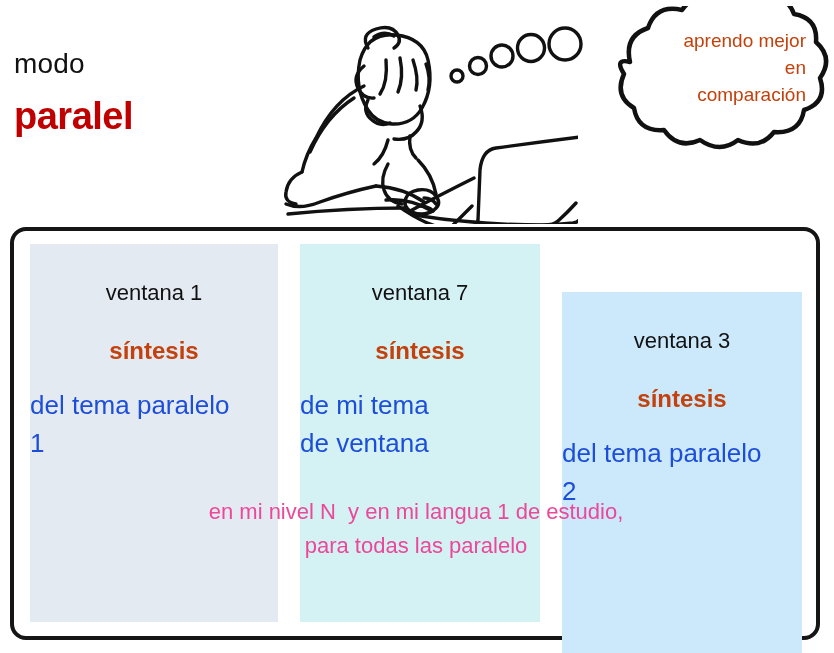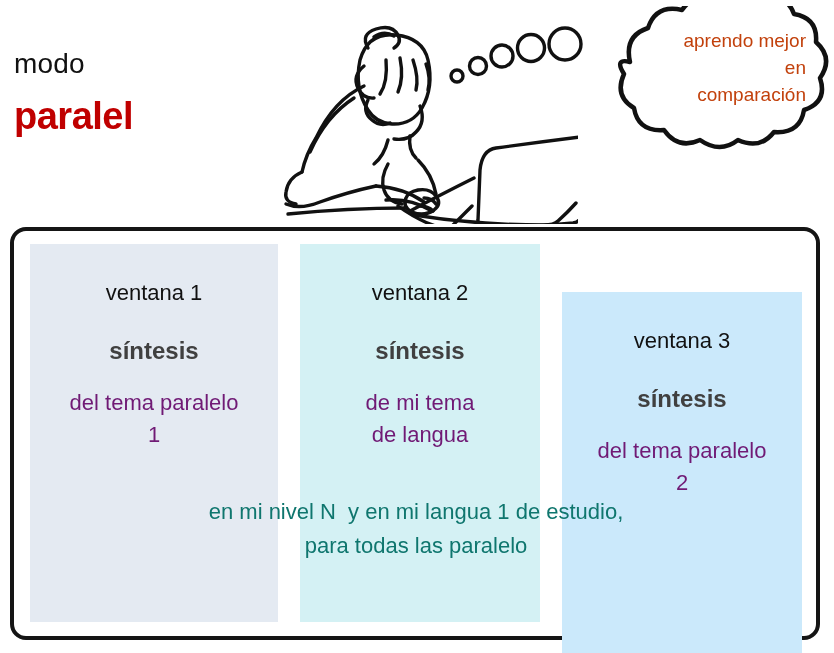--- a/index.html
+++ b/index.html
@@ -93,41 +93,40 @@
     font-size: 22px;
     color: #111111;
   }
   .col-sintesis {
     position: absolute;
     left: 0; right: 0;
     top: 93px;
     text-align: center;
     font-size: 24px;
     font-weight: bold;
-    color: #404040;
+    color: #c2410c;
   }
   .col-desc {
     position: absolute;
     left: 0; right: 0;
     top: 143px;
-    text-align: center;
-    font-size: 22px;
+    font-size: 26px;
     line-height: 1.45;
-    color: #701a75;
+    color: #1d4ed8;
     white-space: pre-line;
   }
 
   .caption {
     position: absolute;
     left: 30px; top: 495px;
     width: 772px;
     text-align: center;
     font-size: 22px;
     line-height: 1.55;
-    color: #0f766e;
+    color: #ec4899;
   }
   .caption span { display: block; white-space: pre; }
 </style>
 </head>
 <body>
 
 <div class="header">
 
   <div class="title-modo">modo</div>
   <div class="title-paralel">paralel</div>
@@ -217,24 +216,24 @@
 <div class="columns">
 
   <div class="col col-1">
     <div class="col-label">ventana 1</div>
     <div class="col-sintesis">síntesis</div>
     <div class="col-desc">del tema paralelo
 1</div>
   </div>
 
   <div class="col col-2">
-    <div class="col-label">ventana 2</div>
+    <div class="col-label">ventana 7</div>
     <div class="col-sintesis">síntesis</div>
     <div class="col-desc">de mi tema
-de langua</div>
+de ventana</div>
   </div>
 
   <div class="col col-3">
     <div class="col-label">ventana 3</div>
     <div class="col-sintesis">síntesis</div>
     <div class="col-desc">del tema paralelo
 2</div>
   </div>
 </div>
 

